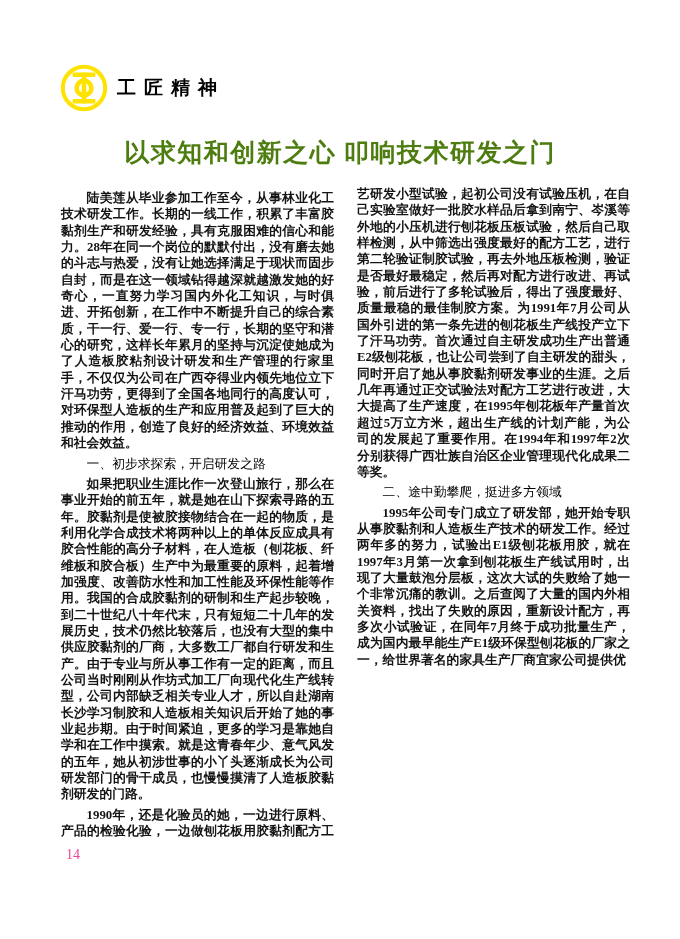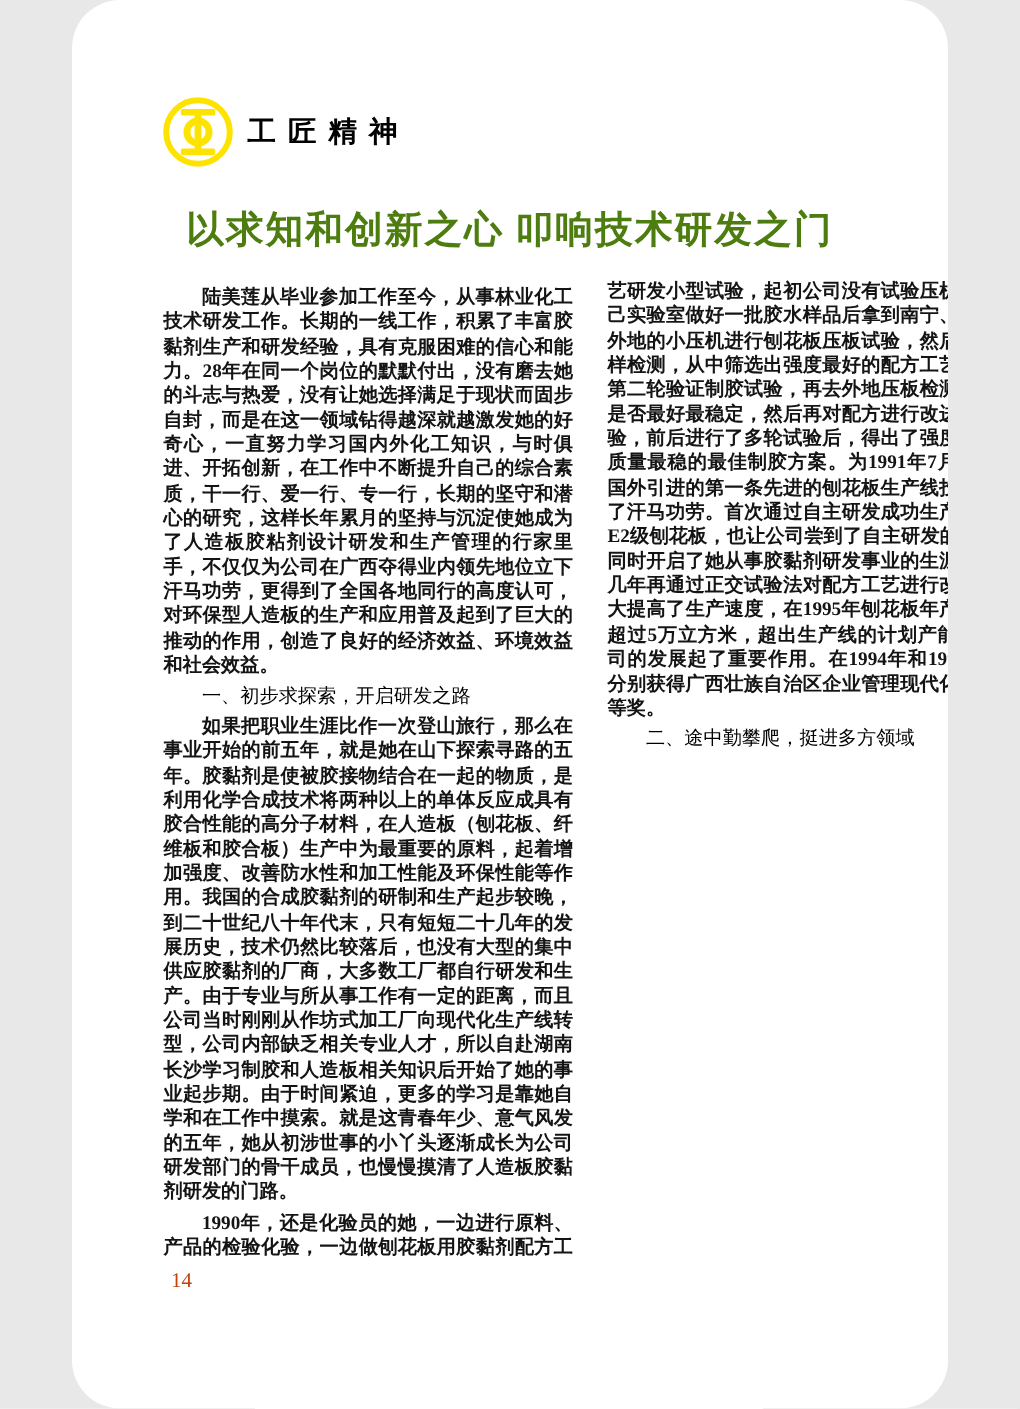--- a/index.html
+++ b/index.html
@@ -1,21 +1,20 @@
 <!DOCTYPE html>
 <html lang="zh"><head>
 <meta charset="utf-8">
 <style>
   html, body { margin:0; padding:0; background:#e8e8e8; }
   .page {
-    width:584px; height:939px; position:relative; margin:0 auto;
+    width:680px; height:939px; position:relative; margin:0 auto;
     background:#ffffff; color:#111;
     font-family:"Liberation Serif","DejaVu Serif",serif;
     overflow:hidden;
-    border-radius:32px;
   }
   .header { position:absolute; left:60px; top:64px; display:flex; align-items:center; }
   .logo { width:48px; height:48px; }
   .logo svg { display:block; width:48px; height:48px; }
   .brand {
     margin-left:9px; font-size:19px; font-weight:bold; color:#000;
     letter-spacing:8px; font-family:"Liberation Serif","DejaVu Serif",serif;
   }
   .title {
     position:absolute; top:119px; left:0; width:100%;
@@ -26,21 +25,21 @@
     position:absolute; left:57px; top:186px; width:577px; height:658px;
     column-count:2; column-gap:15px; column-fill:auto;
     font-size:12.8px; line-height:16.35px; text-align:justify;
     text-justify:inter-ideograph; font-weight:bold; color:#141414;
     overflow:hidden;
   }
   .blk { margin:4px; text-indent:2em; }
   .blk.heading { font-weight:normal; color:#000; }
   .page-number {
     position:absolute; left:66px; top:847px;
-    font-size:14px; color:#c2410c; font-weight:normal;
+    font-size:14px; color:#ec4899; font-weight:normal;
     font-family:"Liberation Serif","DejaVu Serif",serif;
   }
 </style>
 </head>
 <body>
 
 <div class="page">
 
   <div class="header">
     <span class="logo">
@@ -60,17 +59,18 @@
   </div>
 
   <h1 class="title">以求知和创新之心 叩响技术研发之门</h1>
 
   <main class="article">
       <p class="blk para">陆美莲从毕业参加工作至今，从事林业化工技术研发工作。长期的一线工作，积累了丰富胶黏剂生产和研发经验，具有克服困难的信心和能力。28年在同一个岗位的默默付出，没有磨去她的斗志与热爱，没有让她选择满足于现状而固步自封，而是在这一领域钻得越深就越激发她的好奇心，一直努力学习国内外化工知识，与时俱进、开拓创新，在工作中不断提升自己的综合素质，干一行、爱一行、专一行，长期的坚守和潜心的研究，这样长年累月的坚持与沉淀使她成为了人造板胶粘剂设计研发和生产管理的行家里手，不仅仅为公司在广西夺得业内领先地位立下汗马功劳，更得到了全国各地同行的高度认可，对环保型人造板的生产和应用普及起到了巨大的推动的作用，创造了良好的经济效益、环境效益和社会效益。</p>
       <p class="blk heading">一、初步求探索，开启研发之路</p>
       <p class="blk para">如果把职业生涯比作一次登山旅行，那么在事业开始的前五年，就是她在山下探索寻路的五年。胶黏剂是使被胶接物结合在一起的物质，是利用化学合成技术将两种以上的单体反应成具有胶合性能的高分子材料，在人造板（刨花板、纤维板和胶合板）生产中为最重要的原料，起着增加强度、改善防水性和加工性能及环保性能等作用。我国的合成胶黏剂的研制和生产起步较晚，到二十世纪八十年代末，只有短短二十几年的发展历史，技术仍然比较落后，也没有大型的集中供应胶黏剂的厂商，大多数工厂都自行研发和生产。由于专业与所从事工作有一定的距离，而且公司当时刚刚从作坊式加工厂向现代化生产线转型，公司内部缺乏相关专业人才，所以自赴湖南长沙学习制胶和人造板相关知识后开始了她的事业起步期。由于时间紧迫，更多的学习是靠她自学和在工作中摸索。就是这青春年少、意气风发的五年，她从初涉世事的小丫头逐渐成长为公司研发部门的骨干成员，也慢慢摸清了人造板胶黏剂研发的门路。</p>
       <p class="blk para">1990年，还是化验员的她，一边进行原料、产品的检验化验，一边做刨花板用胶黏剂配方工艺研发小型试验，起初公司没有试验压机，在自己实验室做好一批胶水样品后拿到南宁、岑溪等外地的小压机进行刨花板压板试验，然后自己取样检测，从中筛选出强度最好的配方工艺，进行第二轮验证制胶试验，再去外地压板检测，验证是否最好最稳定，然后再对配方进行改进、再试验，前后进行了多轮试验后，得出了强度最好、质量最稳的最佳制胶方案。为1991年7月公司从国外引进的第一条先进的刨花板生产线投产立下了汗马功劳。首次通过自主研发成功生产出普通E2级刨花板，也让公司尝到了自主研发的甜头，同时开启了她从事胶黏剂研发事业的生涯。之后几年再通过正交试验法对配方工艺进行改进，大大提高了生产速度，在1995年刨花板年产量首次超过5万立方米，超出生产线的计划产能，为公司的发展起了重要作用。在1994年和1997年2次分别获得广西壮族自治区企业管理现代化成果二等奖。</p>
       <p class="blk heading">二、途中勤攀爬，挺进多方领域</p>
+      <p class="blk para">1995年公司专门成立了研发部，她开始专职从事胶黏剂和人造板生产技术的研发工作。经过两年多的努力，试验出E1级刨花板用胶，就在1997年3月第一次拿到刨花板生产线试用时，出现了大量鼓泡分层板，这次大试的失败给了她一个非常沉痛的教训。之后查阅了大量的国内外相关资料，找出了失败的原因，重新设计配方，再多次小试验证，在同年7月终于成功批量生产，成为国内最早能生产E1级环保型刨花板的厂家之一，给世界著名的家具生产厂商宜家公司提供优</p>
     </main>
 
   <div class="page-number">14</div>
 
 </div>
 
 </body></html>

